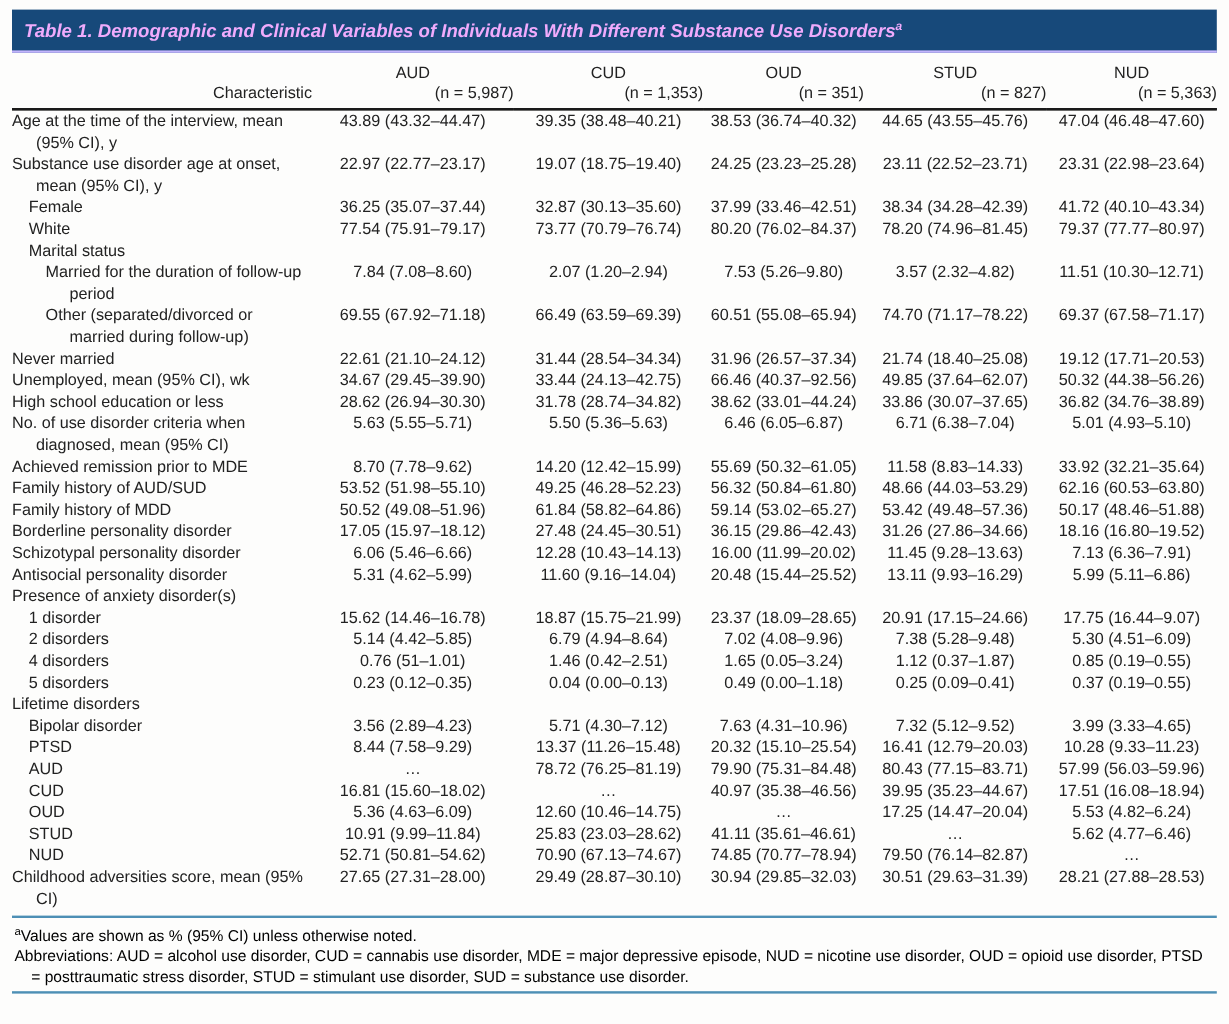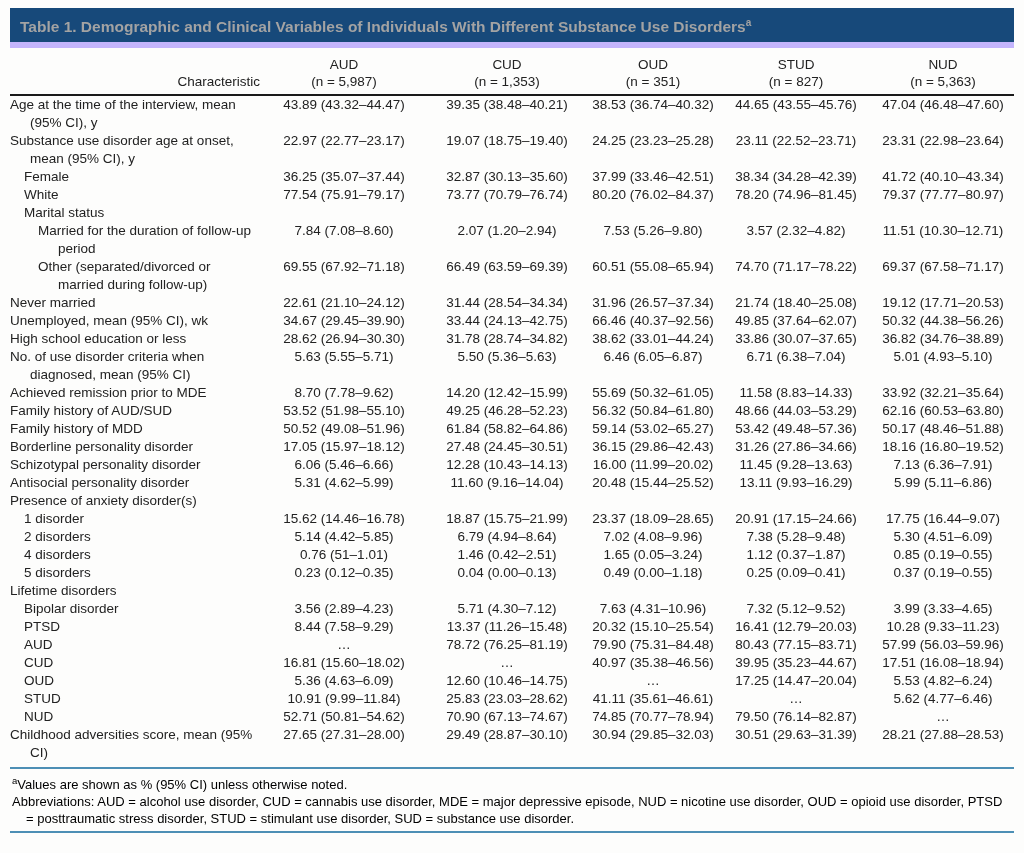--- a/index.html
+++ b/index.html
@@ -2,32 +2,33 @@
 <html><head>
 <meta charset="utf-8">
 <style>
   html, body { margin: 0; padding: 0; background: #ffffff; }
   body { font-family: "Liberation Sans", sans-serif; color: #222222; }
   .page {
     width: 1024px; height: 853px; box-sizing: border-box;
     padding: 8px 10px 4px 10px; background: #fdfdfc; overflow: hidden;
   }
   .title-bar {
-    background: #17497A; color: #a3a3a3; font-weight: bold;
+    background: #17497A; color: #f0abfc; font-weight: bold;
     font-size: 15.5px; line-height: 19px; padding: 5px 10px 6px 10px;
-    border-bottom: 6px solid #c4b5fd;
+    border-bottom: 2px solid #c4b5fd;
+    font-style: italic;
   }
   .title-bar sup { font-size: 10px; }
   table.data-table {
     width: 100%; border-collapse: collapse; table-layout: fixed;
     margin-top: 5px;
   }
   thead th { font-weight: normal; font-size: 13.5px; line-height: 17px; padding: 0; }
   .abbr-row th { text-align: center; padding-top: 3px; }
-  .n-row th { text-align: center; padding-bottom: 4px; border-bottom: 2.5px solid #1A1A1A; }
+  .n-row th { text-align: right; padding-bottom: 4px; border-bottom: 2.5px solid #1A1A1A; }
   .n-row th.label-col { text-align: right; vertical-align: bottom; }
   tbody td {
     font-size: 13.5px; line-height: 18px; vertical-align: top; padding: 0;
     white-space: normal;
   }
   td.val { text-align: center; }
   td.label { text-align: left; }
   td.label.indent-0 { padding-left: 20px; text-indent: -20px; }
   td.label.indent-1 { padding-left: 34px; text-indent: -20px; }
   td.label.indent-2 { padding-left: 48px; text-indent: -20px; }

